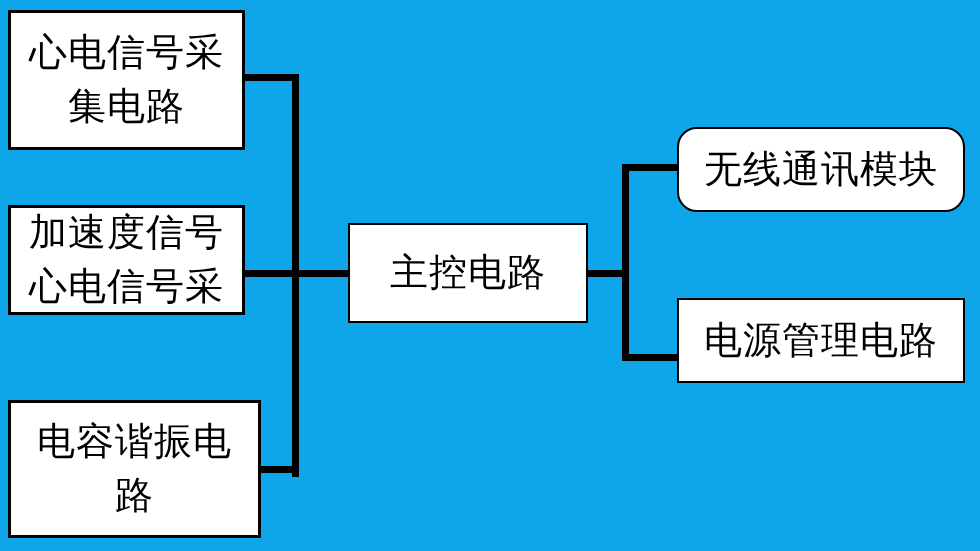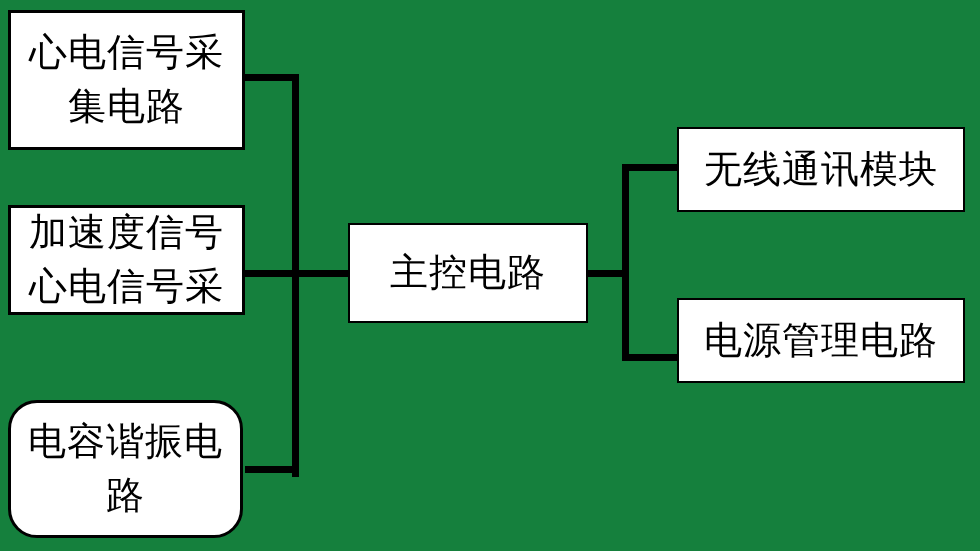--- a/index.html
+++ b/index.html
@@ -4,21 +4,21 @@
 <style>
   html, body {
     margin: 0;
     padding: 0;
     background: #ffffff;
   }
   .canvas {
     position: relative;
     width: 980px;
     height: 551px;
-    background: #15803d;
+    background: #0ea5e9;
     font-family: "Liberation Serif", "DejaVu Serif", serif;
     overflow: hidden;
   }
   .node {
     position: absolute;
     box-sizing: border-box;
     border: 3px solid #000000;
     background: #ffffff;
     color: #000000;
     display: flex;
@@ -34,23 +34,23 @@
   .node-line { display: block; white-space: nowrap; }
 
   .conn {
     position: absolute;
     background: #000000;
   }
 
   
   .n-ecg      { left: 8px;   top: 10px;  width: 237px; height: 140px; }
   .n-accel    { left: 8px;   top: 205px; width: 237px; height: 110px; }
-  .n-cap      { left: 8px;   top: 400px; width: 235px; height: 138px; border-radius: 29px; }
+  .n-cap      { left: 8px;   top: 400px; width: 253px; height: 138px; }
   .n-main     { left: 348px; top: 223px; width: 240px; height: 100px; }
-  .n-wireless { left: 677px; top: 127px; width: 288px; height: 85px;  }
+  .n-wireless { left: 677px; top: 127px; width: 288px; height: 85px; border-radius: 20px;  }
   .n-power    { left: 677px; top: 298px; width: 288px; height: 85px;  }
 
   
   .c-ecg-stub   { left: 245px; top: 74px;  width: 50px;  height: 7px; }
   .c-accel-main { left: 245px; top: 270px; width: 103px; height: 7px; }
   .c-cap-stub   { left: 245px; top: 466px; width: 54px;  height: 7px; }
   .c-bus-left   { left: 292px; top: 74px;  width: 7px;   height: 403px; }
   .c-main-right { left: 588px; top: 270px; width: 41px;  height: 7px; }
   .c-bus-right  { left: 622px; top: 164px; width: 7px;   height: 197px; }
   .c-wireless   { left: 622px; top: 164px; width: 55px;  height: 7px; }

